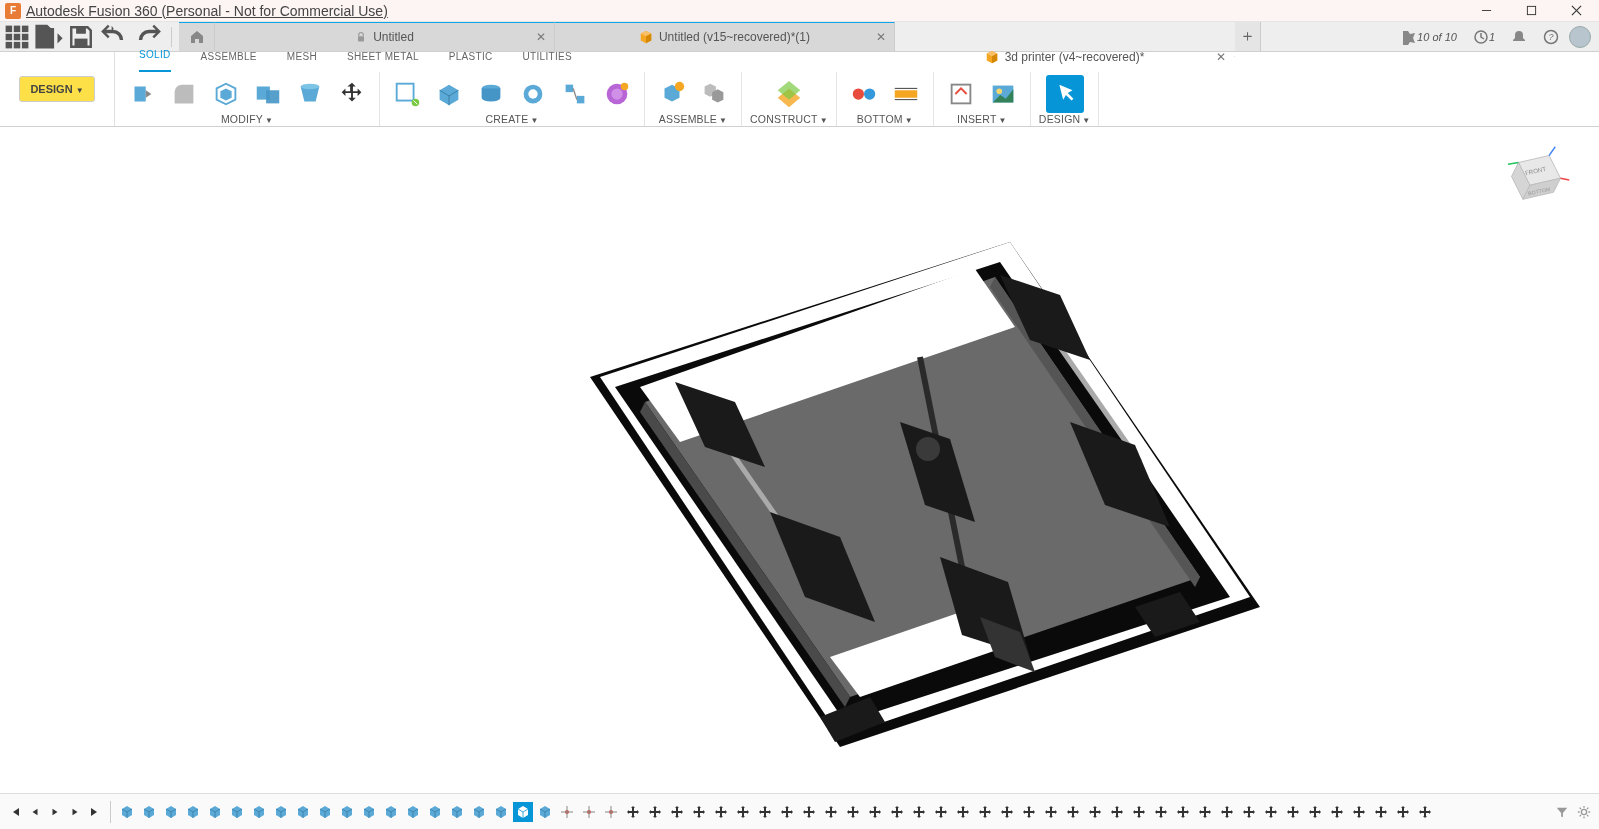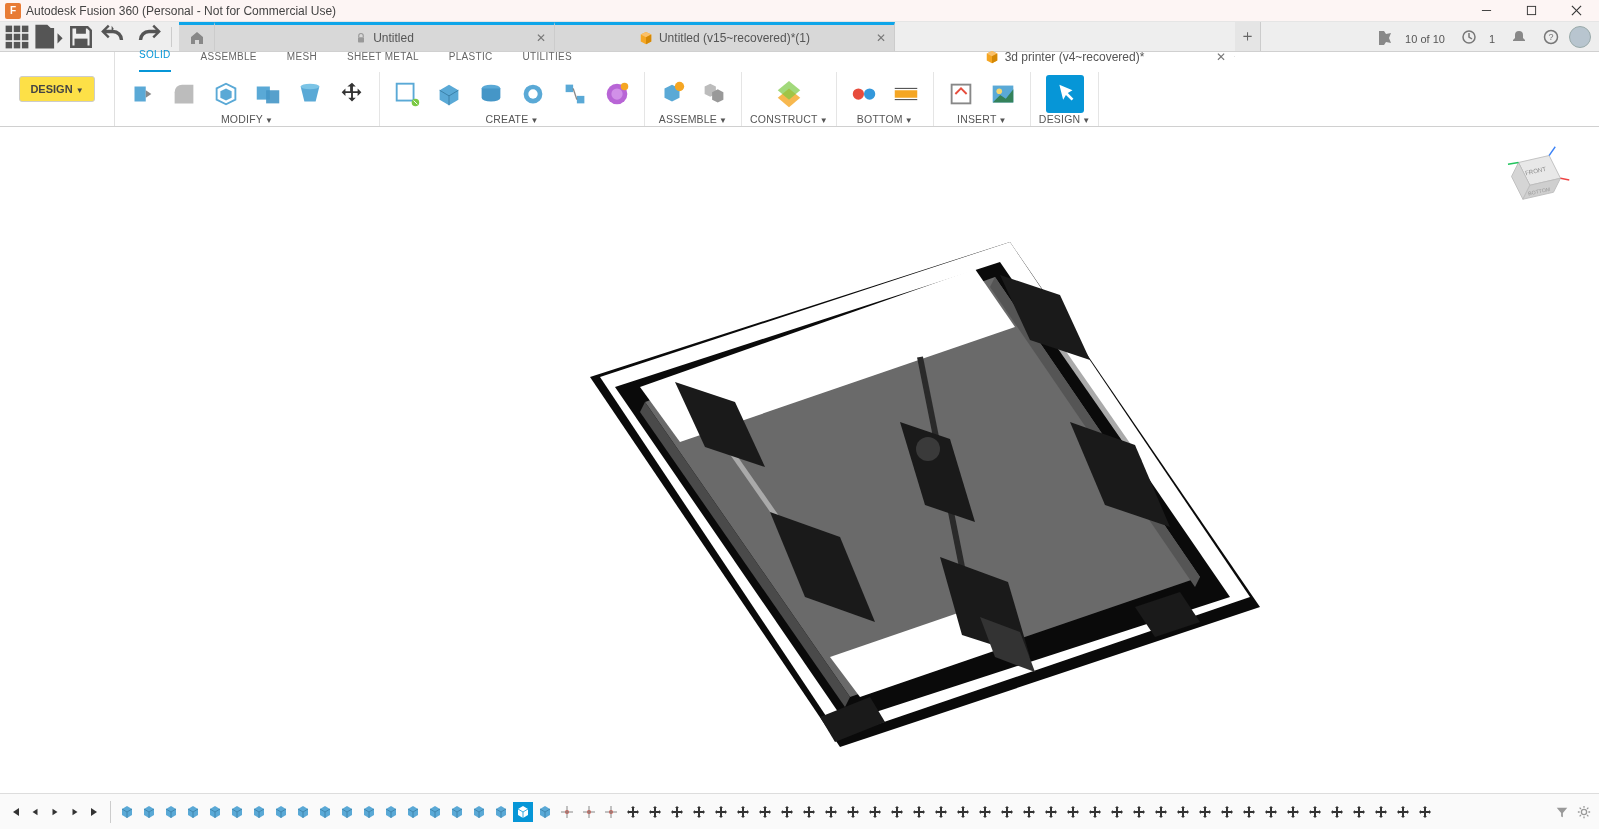--- a/index.html
+++ b/index.html
@@ -1,41 +1,41 @@
 <!DOCTYPE html>
 <html><head>
 <meta charset="utf-8">
 <style>
 * { margin: 0; padding: 0; box-sizing: border-box; font-family: "Segoe UI", Arial, sans-serif; }
 body { width: 1599px; height: 829px; background: #fff; overflow: hidden; position: relative; }
 
 
 .titlebar { height: 22px; background: #fdf5f4; display: flex; align-items: center; border-bottom: 1px solid #e5e5e5; }
 .titlebar .app-icon { width: 16px; height: 16px; background: #e87b35; margin: 0 5px; border-radius: 2px; display:flex; align-items:center; justify-content:center; color:#fff; font-size:10px; font-weight:bold;}
-.titlebar .title { font-size: 12px; color: #444; flex: 0 0 auto; }
+.titlebar .title { font-size: 14px; color: #444; flex: 0 0 auto; text-decoration: underline; }
 .titlebar .spacer { flex: 1; }
 .winbtn { width: 45px; height: 22px; display: flex; align-items: center; justify-content: center; color: #444; }
 .winbtn svg { width: 11px; height: 11px; }
 
 
 .qat-row { height: 30px; background: #eeeeee; display: flex; align-items: stretch; border-bottom: 1px solid #d0d0d0; }
 .qat { display: flex; align-items: center; padding: 0 4px; gap: 2px; }
 .qat-btn { width: 26px; height: 26px; display: flex; align-items: center; justify-content: center; color: #555; border-radius: 2px; }
 .qat-btn.wide { width: 34px; }
 .qat-sep { width:1px; height: 20px; background:#ccc; margin: 0 3px;}
 .tab-strip { display: flex; flex: 1; align-items: stretch; }
-.doc-tab { flex: 0 0 340px; display: flex; align-items: center; justify-content: center; gap: 6px; border-right: 1px solid #ccc; position: relative; background: #d8d8d8; border-top: 3px solid #0ea5e9; }
+.doc-tab { flex: 0 0 340px; display: flex; align-items: center; justify-content: center; gap: 6px; border-right: 1px solid #ccc; position: relative; background: #d8d8d8; border-top: 1px solid #0ea5e9; }
 .doc-tab.home { flex: 0 0 36px; background: #d8d8d8; }
 .doc-tab.active { background: #fef9c3; border-top: 1px solid #fff; margin-top: 34px; }
 .doc-tab .cube { width:14px; height:14px; display:inline-block; }
 .doc-tab .label { font-size: 12px; color: #555; }
 .doc-tab .close { position: absolute; right: 8px; color: #777; font-size: 12px; }
 .tab-add { width: 26px; display:flex; align-items:center; justify-content:center; color:#666; background:#e5e5e5; border-right:1px solid #ccc;}
 .qat-right { display:flex; align-items:center; gap:4px; padding: 0 8px; }
-.stat { display:flex; align-items:flex-end; gap:12px; font-size:11px; color:#555; padding: 0 6px;}
+.stat { display:flex; align-items:center; gap:0; font-size:11px; color:#555; padding: 0 6px; font-style: italic;}
 .avatar { width:22px; height:22px; border-radius:50%; background:#b8c5cf; border:1px solid #9aa;}
 
 
 .ribbon { height: 75px; background: #ffffff; border-bottom: 1px solid #d0d0d0; display: flex; }
 .workspace { width: 115px; display:flex; align-items:center; justify-content:center; border-right: 1px solid #e0e0e0; }
 .workspace-btn { font-size:11px; font-weight:bold; color:#444; padding: 6px 10px; border:1px solid #ccc; border-radius:3px; background:#fde047; }
 .ribbon-body { flex:1; display:flex; flex-direction:column; }
 .ribbon-tabs { height: 20px; display:flex; gap: 30px; padding-left: 24px; align-items:flex-end;}
 .ribbon-tab { font-size: 10px; color:#666; padding-bottom: 10px; letter-spacing: 0.3px;}
 .ribbon-tab.active { color:#0696d7; border-bottom: 2px solid #0696d7; font-weight:500;}

